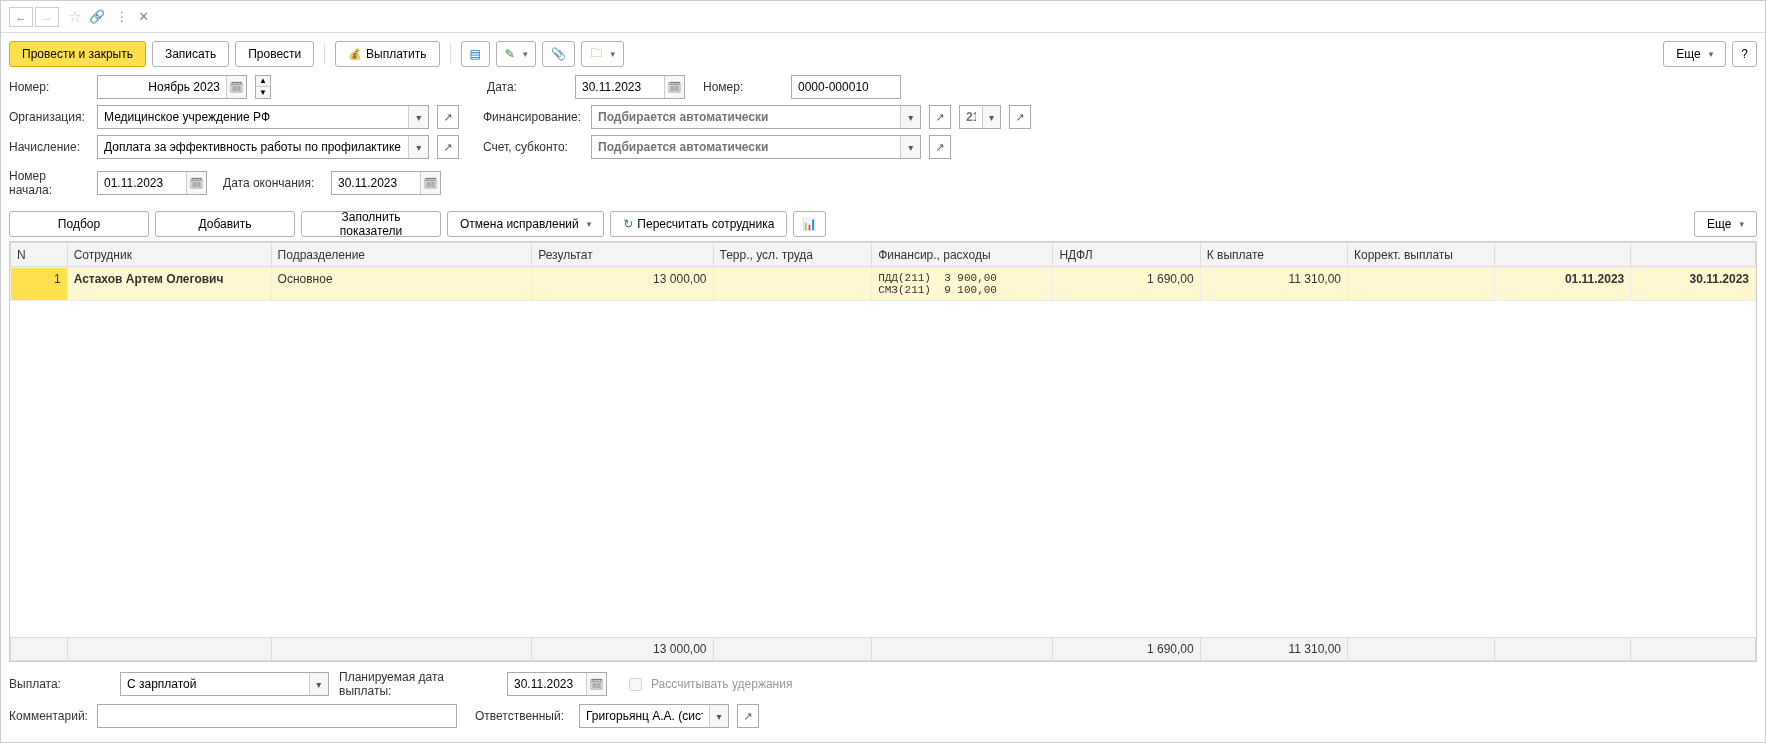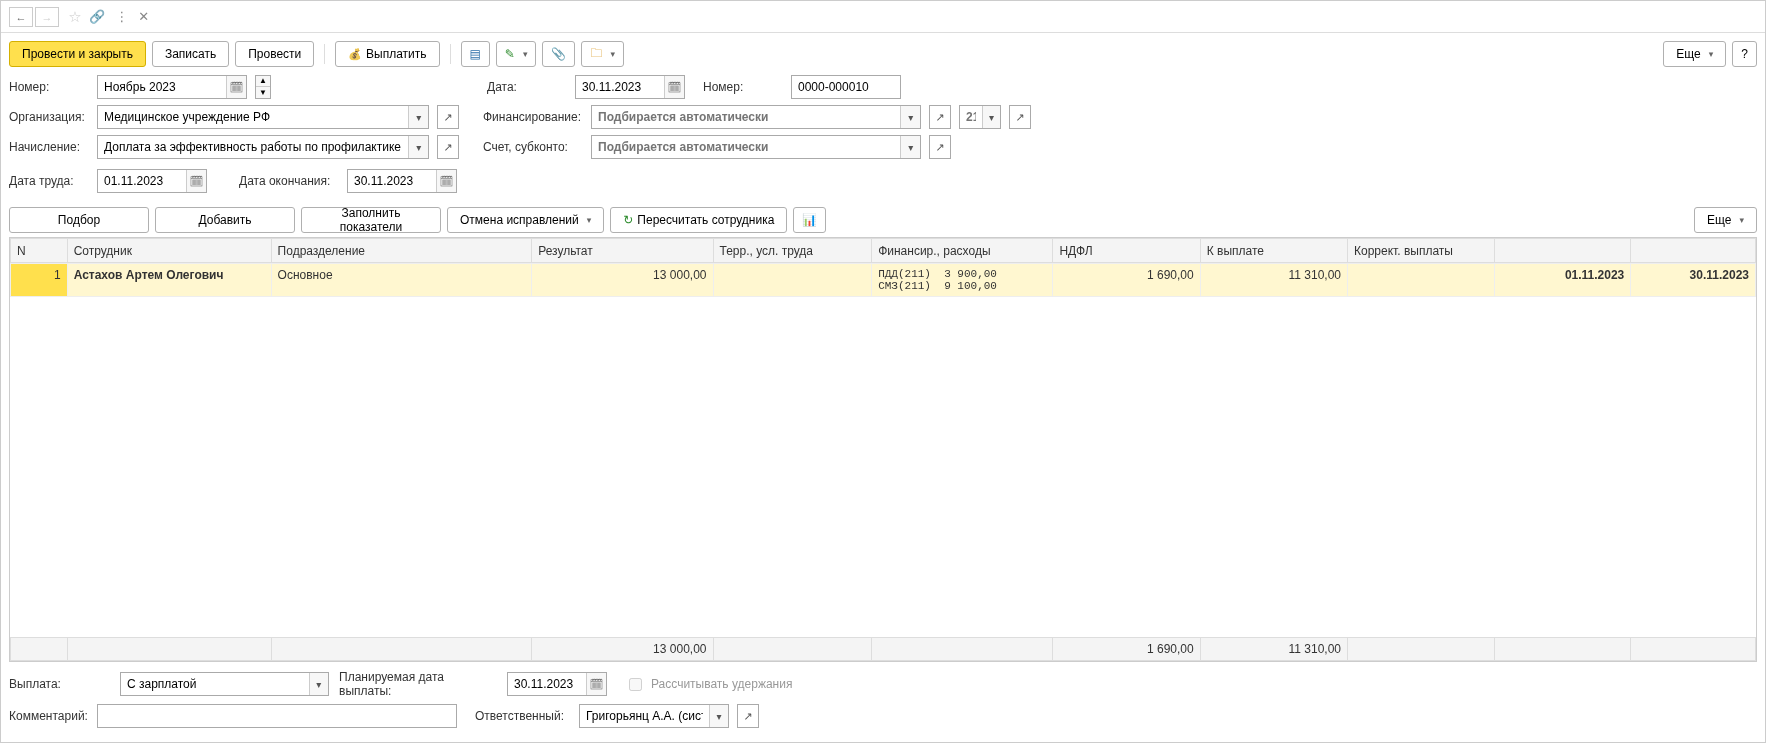--- a/index.html
+++ b/index.html
@@ -281,21 +281,21 @@
       <button class="btn dropdown-arrow">Еще</button>
       <button class="btn icon-only">?</button>
     </div>
   </div>
 
   <div class="form-area">
 
     <div class="form-row">
       <span class="label" style="width:78px">Номер:</span>
       <div class="input-wrap" style="width:150px;">
-        <input class="input-text" style="width: 100%;" value="Ноябрь 2023">
+        <input class="input-text" style="width: 100%; text-align: right;" value="Ноябрь 2023">
         <button class="mini-btn cal-icon">🗓</button>
       </div>
       <div class="stepper">
         <button>▲</button>
         <button>▼</button>
       </div>
       <span style="width:200px"></span>
       <span class="label" style="width:40px">Дата:</span>
       <div class="input-wrap" style="width:110px;">
         <input class="input-text" style="width: 100%;" value="30.11.2023">
@@ -338,26 +338,26 @@
       <span style="width:8px"></span>
       <span class="label" style="width:100px">Счет, субконто:</span>
       <div class="input-wrap" style="width:330px;">
         <input class="input-text ph" style="width: 100%;" placeholder="Подбирается автоматически">
         <button class="mini-btn">▾</button>
       </div>
       <button class="ext-btn">↗</button>
     </div>
 
     <div class="form-row" style="margin-top:10px;">
-      <span class="label" style="width:78px">Дата труда:</span>
+      <span class="label" style="width:78px">Номер начала:</span>
       <div class="input-wrap" style="width:110px;">
         <input class="input-text" style="width: 100%;" value="01.11.2023">
         <button class="mini-btn cal-icon">🗓</button>
       </div>
-      <span class="label" style="width:100px;margin-left:24px">Дата окончания:</span>
+      <span class="label" style="width:100px;margin-left:8px">Дата окончания:</span>
       <div class="input-wrap" style="width:110px;">
         <input class="input-text" style="width: 100%;" value="30.11.2023">
         <button class="mini-btn cal-icon">🗓</button>
       </div>
     </div>
   </div>
 
   <div class="table-tools">
     <button class="btn wide">Подбор</button>
     <button class="btn wide">Добавить</button>

